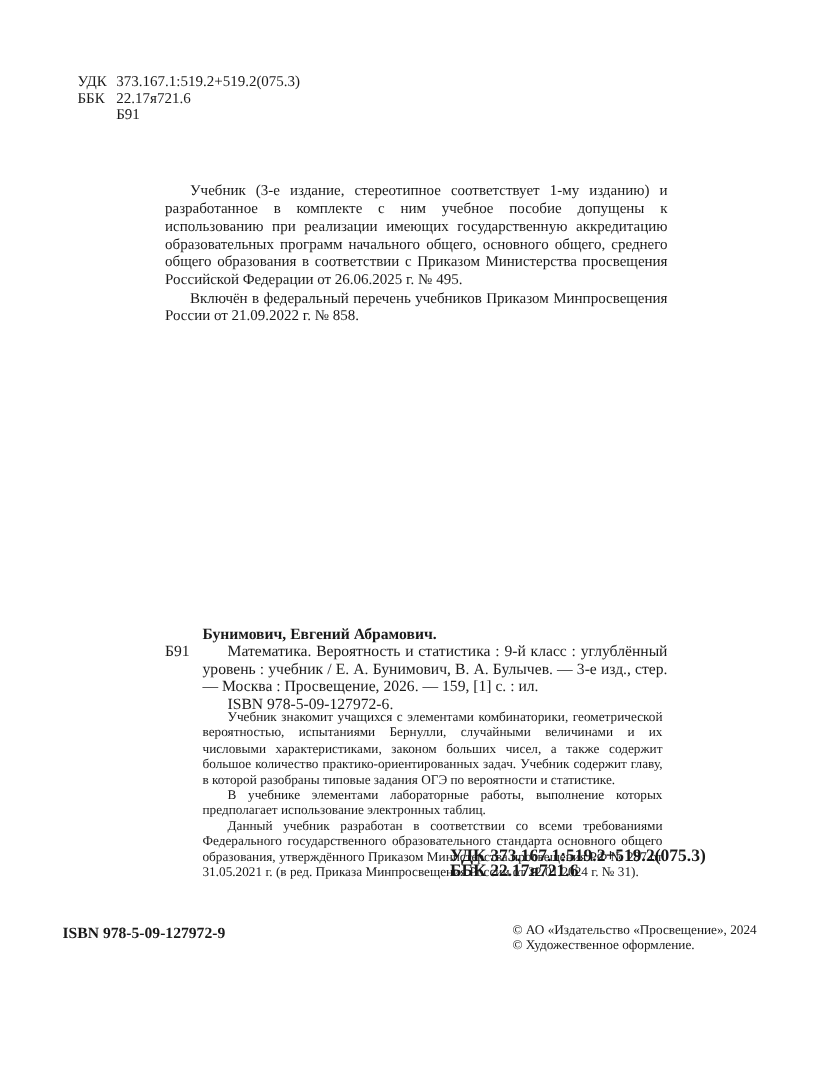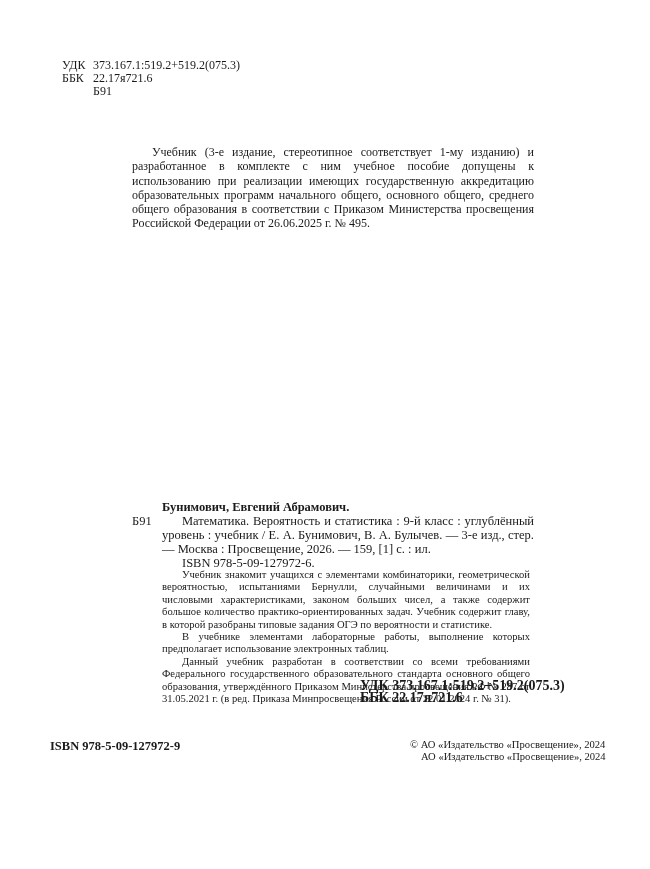--- a/index.html
+++ b/index.html
@@ -35,20 +35,21 @@
       <span>22.17я721.6</span>
     </div>
   <div class="row">
       <span class="lbl"></span>
       <span>Б91</span>
     </div>
 </div>
 
 <div class="abs main-para">
   <p>Учебник (3-е издание, стереотипное соответствует 1-му изданию) и разработанное в комплекте с ним учебное пособие допущены к использованию при реализации имеющих государственную аккредитацию образовательных программ начального общего, основного общего, среднего общего образования в соответствии с Приказом Министерства просвещения Российской Федерации от 26.06.2025 г. № 495.</p>
+  <p>Включён в федеральный перечень учебников Приказом Минпросвещения России от 21.09.2022 г. № 858.</p>
 </div>
 
 <div class="abs author">Бунимович, Евгений Абрамович.</div>
 <div class="abs cat-code">Б91</div>
 <div class="abs catalog">
   <p>Математика. Вероятность и статистика : 9-й класс : углублённый уровень : учебник / Е. А. Бунимович, В. А. Булычев. — 3-е изд., стер. — Москва : Просвещение, 2026. — 159, [1] с. : ил.</p>
   <p>ISBN 978-5-09-127972-6.</p>
 </div>
 
 <div class="abs abstract">
@@ -59,14 +60,14 @@
 
 <div class="abs bottom-codes">
   <div>УДК 373.167.1:519.2+519.2(075.3)</div>
   <div>ББК 22.17я721.6</div>
 </div>
 
 <div class="abs isbn">ISBN 978-5-09-127972-9</div>
 
 <div class="abs copyright">
   <div>© АО «Издательство «Просвещение», 2024</div>
-  <div class="ind">АО «Издательство «Просвещение», 2024</div>
+  <div>© Художественное оформление.</div>
 </div>
 
 </body></html>

